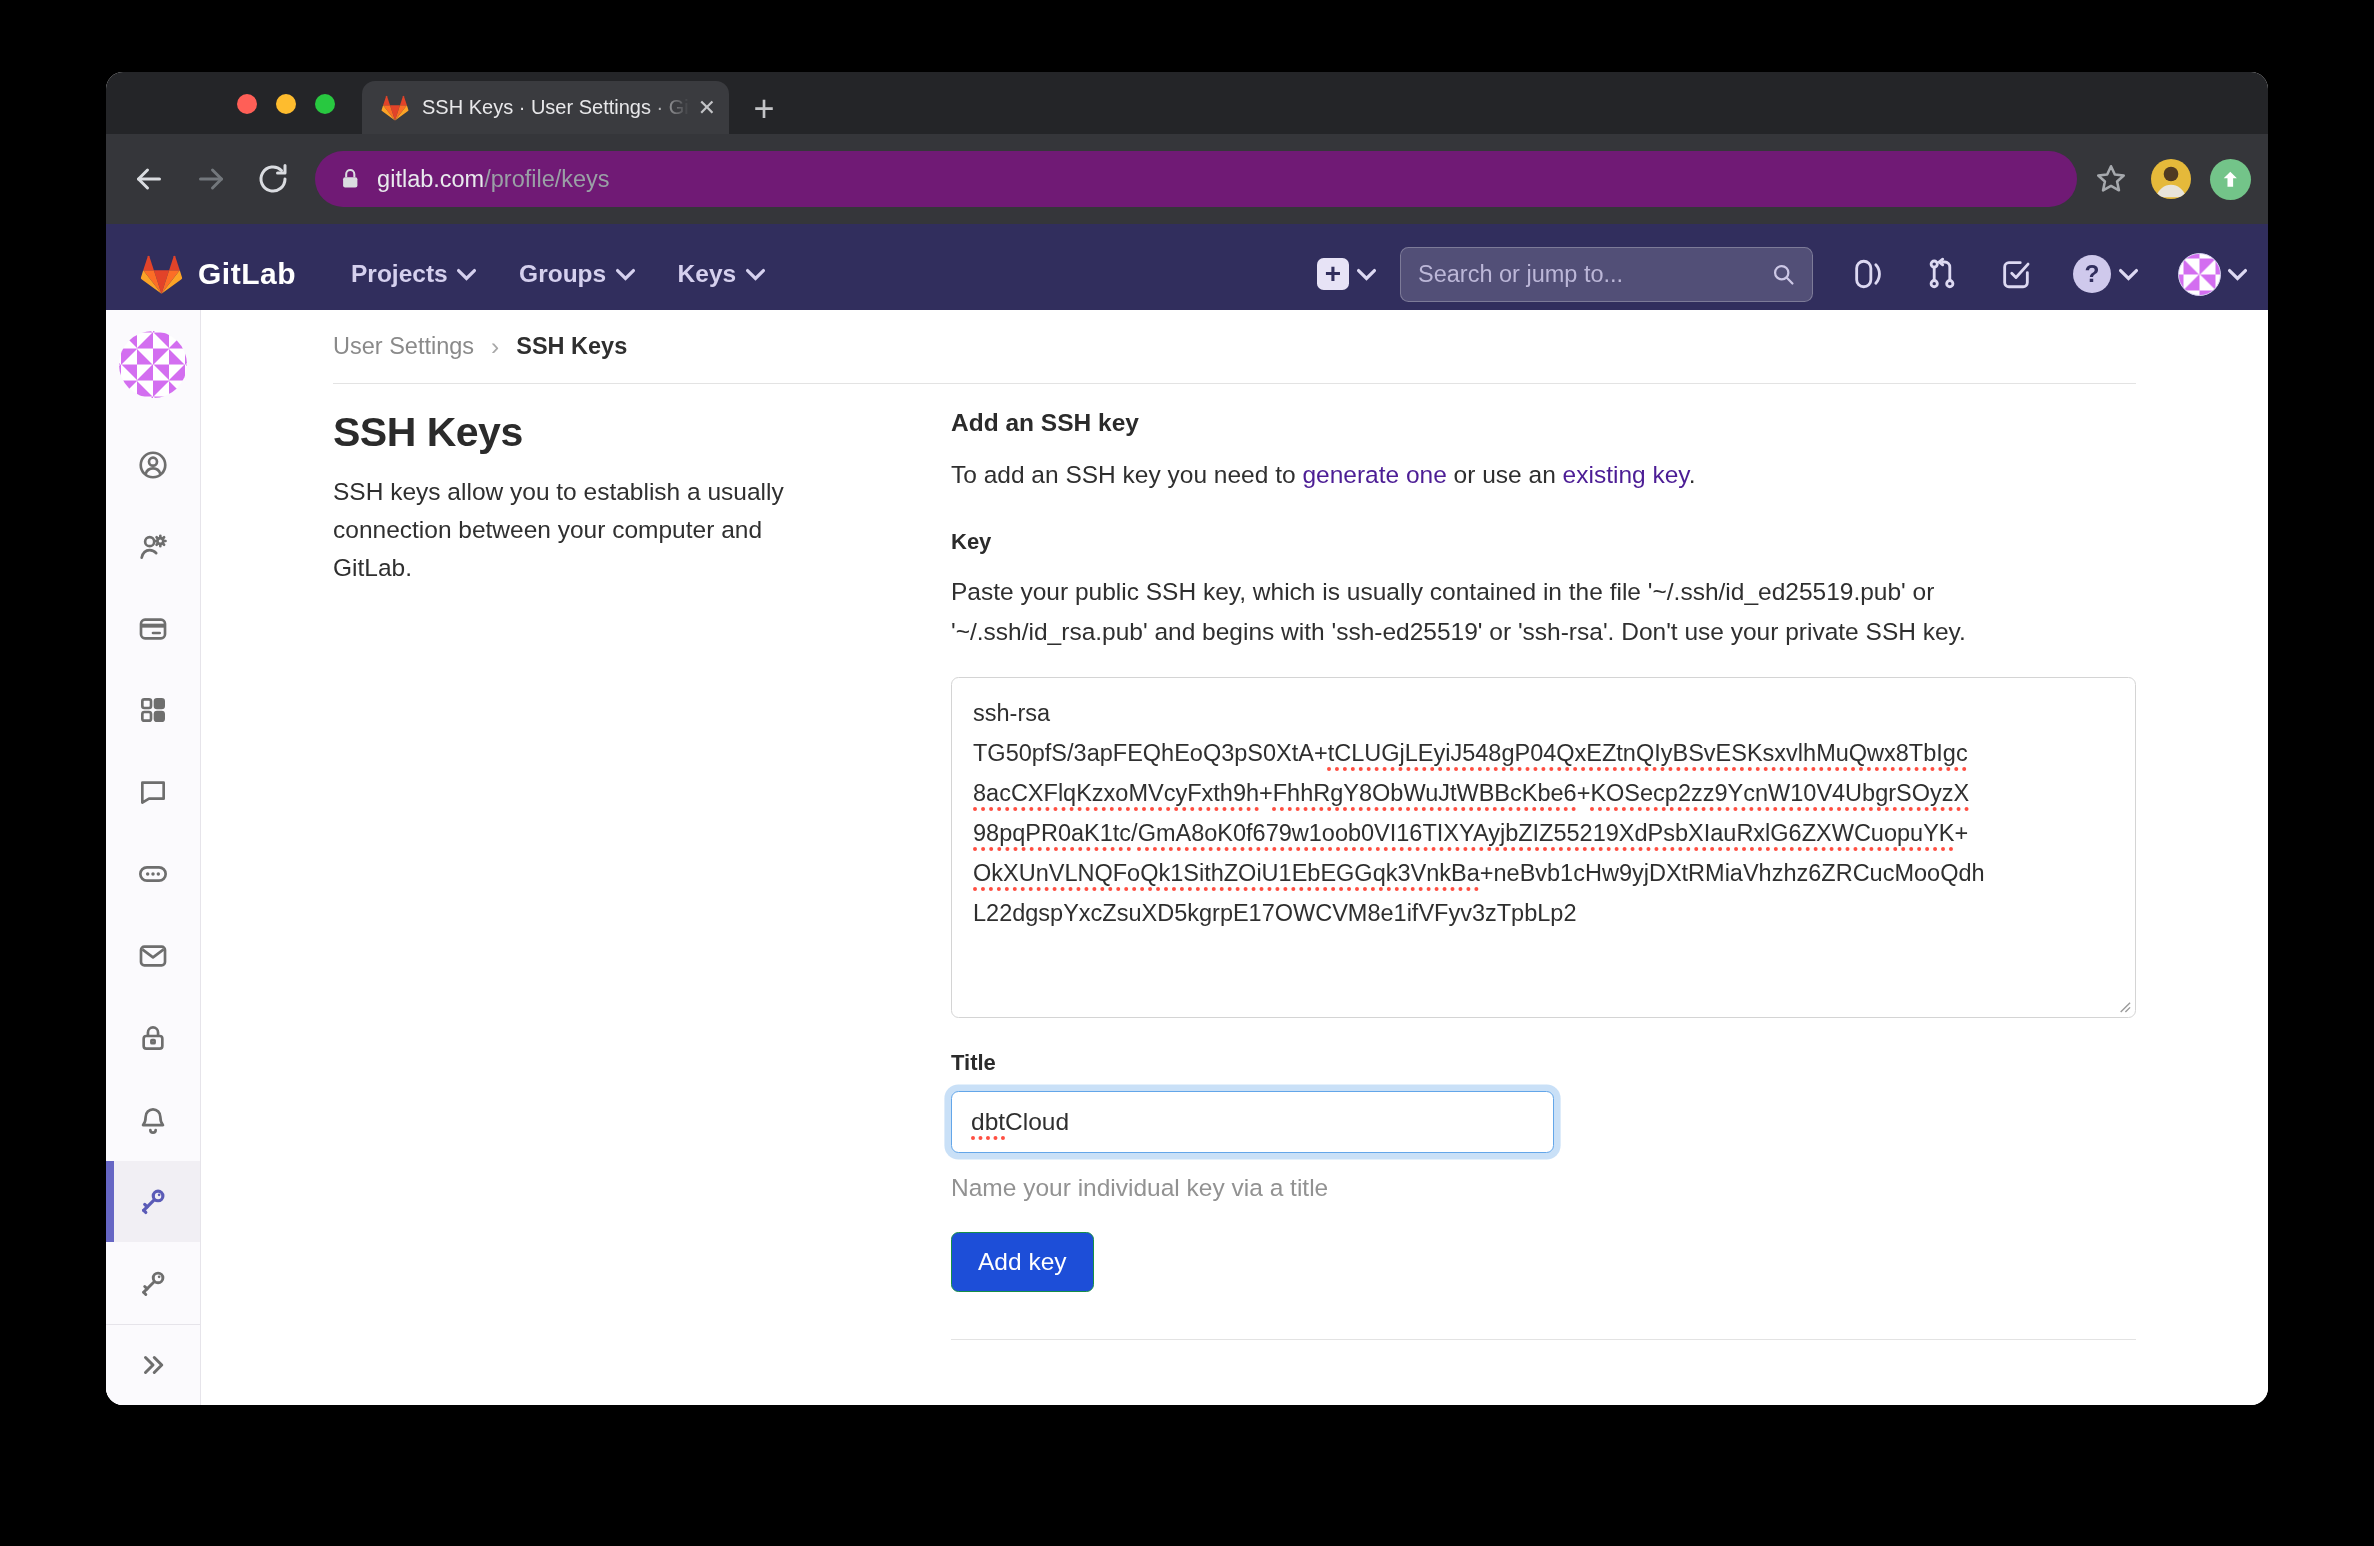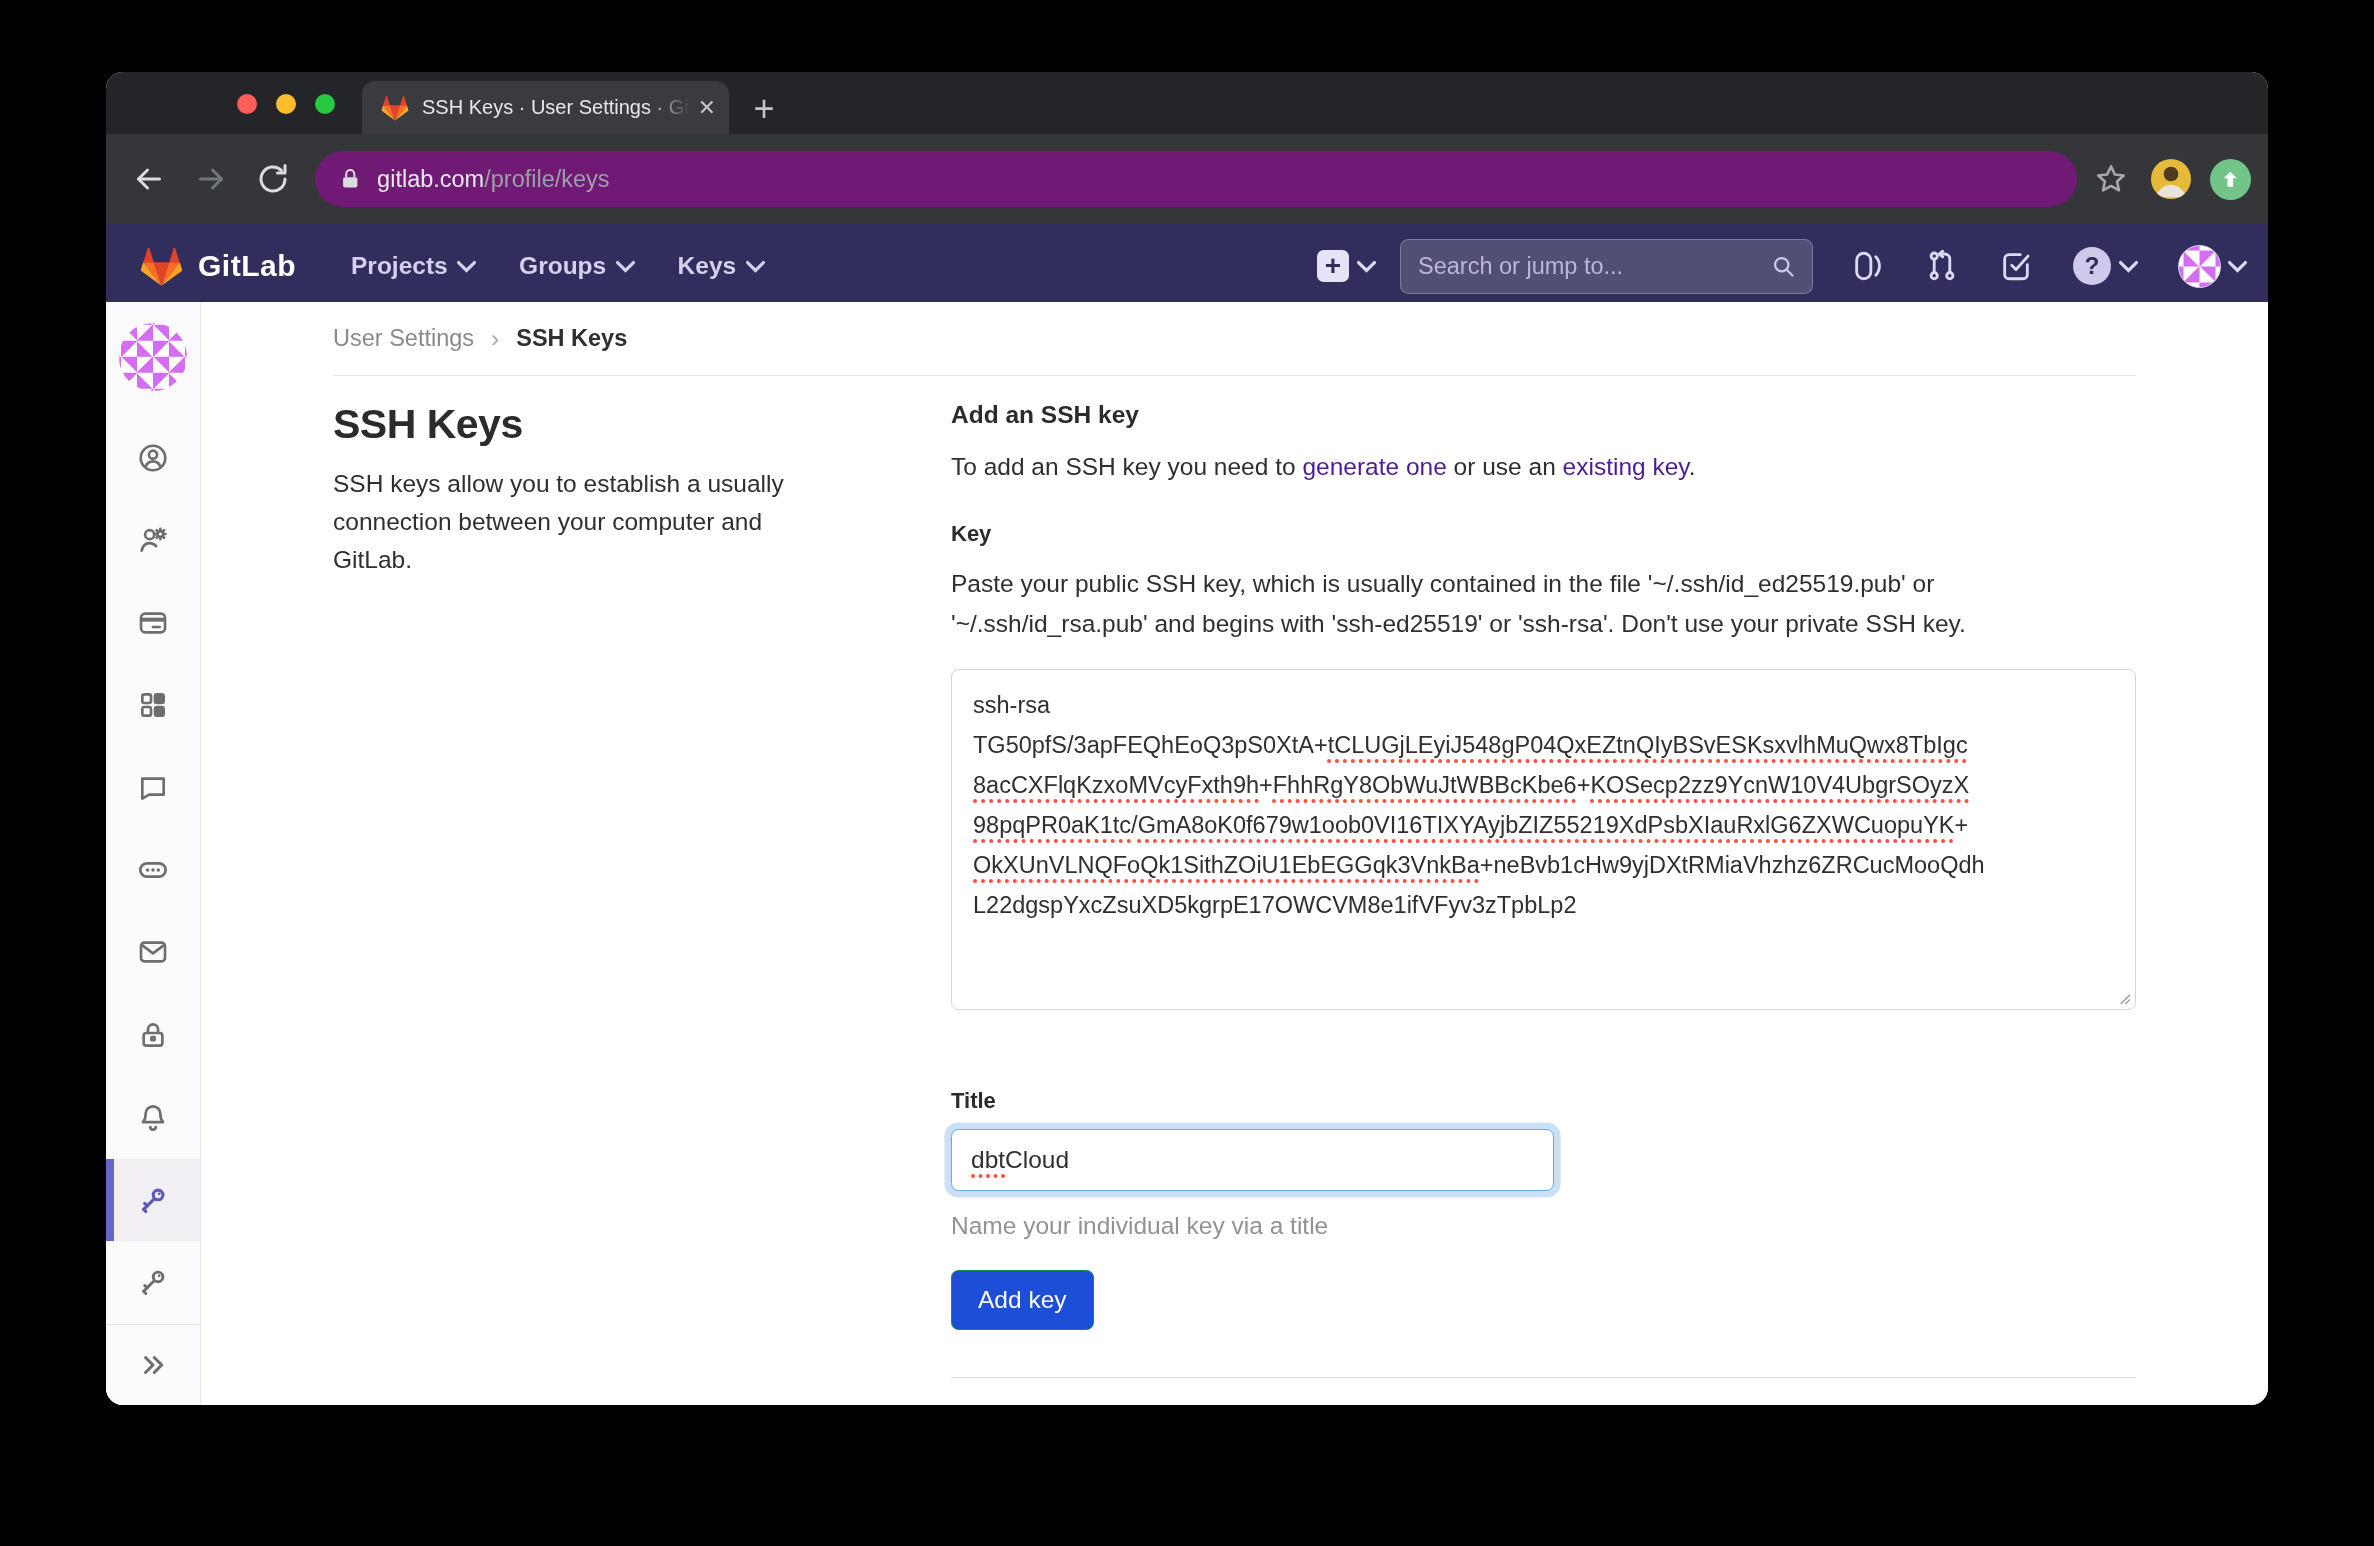--- a/index.html
+++ b/index.html
@@ -35,21 +35,21 @@
   }
   .lock-ic{width:24.5px;height:24.5px;color:#dadce0;flex:none;}
   .url-text{font-size:23.5px;margin-left:15px;white-space:nowrap;}
   .url-domain{color:#e8eaed;}
   .url-path{color:#9aa0a6;}
   .star-ic{width:34px;height:34px;color:#a6a9ad;margin-left:17px;flex:none;}
   .chrome-avatar{width:40px;height:40px;border-radius:50%;background:#e5b93a;margin-left:22.6px;flex:none;position:relative;overflow:hidden;}
   .update-btn{width:41px;height:41px;border-radius:50%;background:#73c489;margin-left:19px;flex:none;display:flex;align-items:center;justify-content:center;}
   .update-btn svg{width:22.6px;height:22.6px;color:#fff;}
   
-  .gl-navbar{height:72px;background:#312e5d;display:flex;align-items:center;flex:none;padding:6px 21px 0 34px;color:#d9d5f0;}
+  .gl-navbar{height:72px;background:#312e5d;display:flex;align-items:center;flex:none;padding:14px 21px 0 34px;color:#d9d5f0;}
   .gl-logo{width:43px;height:43px;flex:none;}
   .gl-brand{color:#fff;font-size:30px;font-weight:700;margin-left:15px;letter-spacing:0.5px;}
   .gl-menu{display:flex;align-items:center;gap:9.4px;margin-left:55px;font-size:24.5px;font-weight:700;color:#d5d0ee;cursor:default;}
   .gl-menu.m2,.gl-menu.m3{margin-left:43px;}
   .chev{width:19px;height:19px;}
   .gl-right{margin-left:auto;display:flex;align-items:center;}
   .plusbox{display:flex;align-items:center;gap:7.5px;margin-right:24.5px;}
   .plusbox .sq{width:32px;height:32px;border-radius:6.6px;background:#e7e3f6;display:flex;align-items:center;justify-content:center;color:#312e5d;font-size:28px;font-weight:700;line-height:1;}
   .gl-search{width:377px;height:53px;background:rgba(255,255,255,.16);border:0.9px solid rgba(255,255,255,.25);border-radius:8.5px;display:flex;align-items:center;padding:0 17px;margin-right:38px;}
   .gl-search .ph{color:#bcb7d8;font-size:23.5px;flex:1;}
@@ -385,21 +385,21 @@
               <div class="key-line"><span class="misspelled">8acCXFlqKzxoMVcyFxth9h</span><span>+</span><span class="misspelled">FhhRgY8ObWuJtWBBcKbe6</span><span>+</span><span class="misspelled">KOSecp2zz9YcnW10V4UbgrSOyzX</span></div>
               <div class="key-line"><span class="misspelled">98pqPR0aK1tc</span><span>/</span><span class="misspelled">GmA8oK0f679w1oob0VI16TIXYAyjbZIZ55219XdPsbXIauRxlG6ZXWCuopuYK</span><span>+</span></div>
               <div class="key-line"><span class="misspelled">OkXUnVLNQFoQk1SithZOiU1EbEGGqk3VnkBa</span><span>+neBvb1cHw9yjDXtRMiaVhzhz6ZRCucMooQdh</span></div>
               <div class="key-line"><span>L22dgspYxcZsuXD5kgrpE17OWCVM8e1ifVFyv3zTpbLp2</span></div>
               <svg class="resize-handle" viewBox="0 0 16 16" stroke="currentColor" stroke-width="1.5">
                 <path d="M15 5L5 15"></path>
                 <path d="M15 10l-5 5"></path>
               </svg>
           </div>
 
-          <div class="field-label" style="margin-top:78px;">Title</div>
+          <div class="field-label" style="margin-top:32px;">Title</div>
           <div class="fake-input">
               <span class="misspelled">dbt</span>
               <span> Cloud</span>
             </div>
           <div class="input-help">Name your individual key via a title</div>
 
           <button class="add-key-btn">Add key</button>
           <div class="bottom-divider"></div>
         </div>
       </div>

